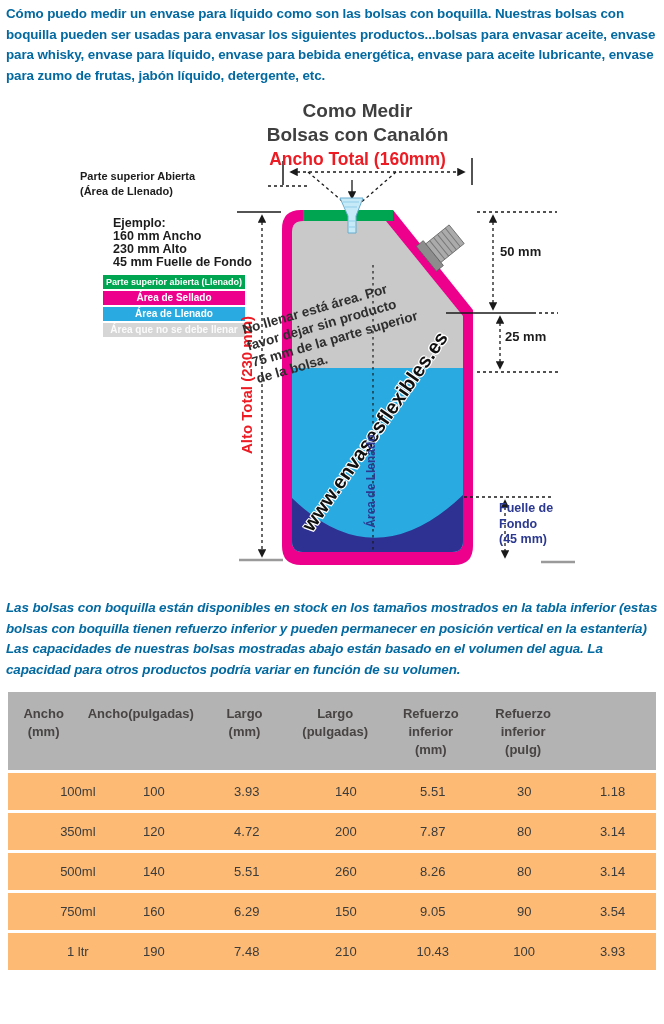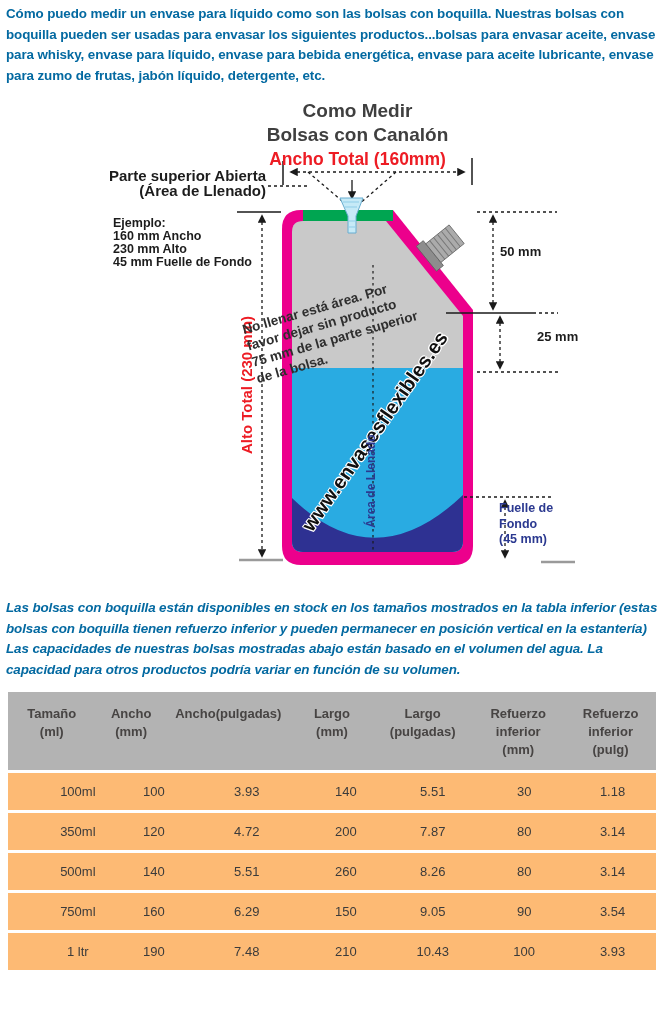--- a/index.html
+++ b/index.html
@@ -11,31 +11,31 @@
 
   
   .diagram{position:absolute;left:0;top:95px;width:664px;height:500px;}
   .diagram svg{position:absolute;left:0;top:0;}
   .dlabel{position:absolute;font-weight:bold;white-space:pre-line;}
   .dim{stroke:#1a1a1a;stroke-width:1.3;stroke-dasharray:3,3;fill:none;}
   .tick{stroke:#1a1a1a;stroke-width:1.5;}
   #title1,#title2{left:250px;width:215px;text-align:center;font-size:19px;color:#3f3f3f;}
   #title1{top:5px;} #title2{top:29px;}
   #title3{left:250px;top:54px;width:215px;text-align:center;font-size:17.5px;color:#ed1c24;}
-  #toplabel{left:80px;top:74px;width:186px;text-align:right;font-size:15px;line-height:14.5px;color:#1c1c1c;}
+  #toplabel{left:80px;top:74px;width:186px;font-size:11px;line-height:14.5px;color:#1c1c1c;}
   #ejemplo{left:113px;top:122px;font-size:12.5px;line-height:13px;color:#1c1c1c;}
   .legend{position:absolute;left:103px;top:180px;width:142px;}
   .legend-item{height:14px;margin-bottom:2px;color:#ffffff;font-weight:bold;text-align:center;line-height:14px;overflow:hidden;}
   .lg-0{background:#00a551;font-size:9px;}
   .lg-1{background:#ec008c;font-size:10px;}
   .lg-2{background:#29abe2;font-size:10px;}
   .lg-3{background:#d6d6d6;font-size:10px;color:#fbfbfb;}
   #alto{left:167px;top:281px;width:160px;height:18px;text-align:center;font-size:15px;color:#ed1c24;transform:rotate(-90deg);}
   #dim50{left:500px;top:149px;font-size:13px;color:#1c1c1c;}
-  #dim25{left:505px;top:234px;font-size:13px;color:#1c1c1c;margin-left:32px;}
+  #dim25{left:505px;top:234px;font-size:13px;color:#1c1c1c;}
   #fuelle{left:499px;top:406px;font-size:12.5px;line-height:15.5px;color:#2b3990;}
   #nofill{left:245px;top:192px;width:242px;font-size:13.5px;line-height:17px;color:#2e2e2e;transform:rotate(-16deg);}
   #watermark{left:233px;top:325px;width:284px;text-align:center;font-size:20px;color:#101010;transform:rotate(-55deg);
              text-shadow:-1px -1px 0 #fff,1px -1px 0 #fff,-1px 1px 0 #fff,1px 1px 0 #fff;}
   #fillarea{left:311px;top:379px;width:120px;text-align:center;font-size:12px;color:#2b3990;transform:rotate(-90deg);}
 
   
   .dtable{position:absolute;left:8px;top:692px;width:648px;}
   .thead{display:flex;background:#b3b3b3;height:78px;box-sizing:border-box;padding-top:13px;}
   .thead .cell{font-weight:bold;font-size:13px;line-height:18px;color:#474443;white-space:pre-line;}
@@ -118,41 +118,45 @@
     <div id="title2" class="dlabel">Bolsas con Canalón</div>
     <div id="title1" class="dlabel">Como Medir</div>
     <div id="title3" class="dlabel">Ancho Total (160mm)</div>
     <div id="toplabel" class="dlabel">Parte superior Abierta
 (Área de Llenado)</div>
     <div id="ejemplo" class="dlabel">Ejemplo:
 160 mm Ancho
 230 mm Alto
 45 mm Fuelle de Fondo</div>
 
+    <div class="legend">
+      <div class="legend-item lg-0">Parte superior abierta (Llenado)</div>
+      <div class="legend-item lg-1">Área de Sellado</div>
+      <div class="legend-item lg-2">Área de Llenado</div>
+      <div class="legend-item lg-3">Área que no se debe llenar</div>
+    </div>
 
     <div id="alto" class="dlabel">Alto Total (230 mm)</div>
     <div id="dim50" class="dlabel">50 mm</div>
     <div id="dim25" class="dlabel">25 mm</div>
     <div id="fuelle" class="dlabel">Fuelle de
 Fondo
 (45 mm)</div>
     <div id="nofill" class="dlabel">No llenar está área. Por
 favor dejar sin producto
 75 mm de la parte superior
 de la bolsa.</div>
     <div id="watermark" class="dlabel">www.envasesflexibles.es</div>
     <div id="fillarea" class="dlabel">Área de Llenado</div>
   </div>
 
   <div id="middle" class="para">Las bolsas con boquilla están disponibles en stock en los tamaños mostrados en la tabla inferior (estas bolsas con boquilla tienen refuerzo inferior y pueden permanecer en posición vertical en la estantería) Las capacidades de nuestras bolsas mostradas abajo están basado en el volumen del agua. La capacidad para otros productos podría variar en función de su volumen.</div>
 
   <div class="dtable">
     <div class="thead">
-      <div class="cell c0">Tamaño
-(ml)</div>
       <div class="cell c1">Ancho
 (mm)</div>
       <div class="cell c2">Ancho(pulgadas)</div>
       <div class="cell c3">Largo
 (mm)</div>
       <div class="cell c4">Largo
 (pulgadas)</div>
       <div class="cell c5">Refuerzo
 inferior
 (mm)</div>

